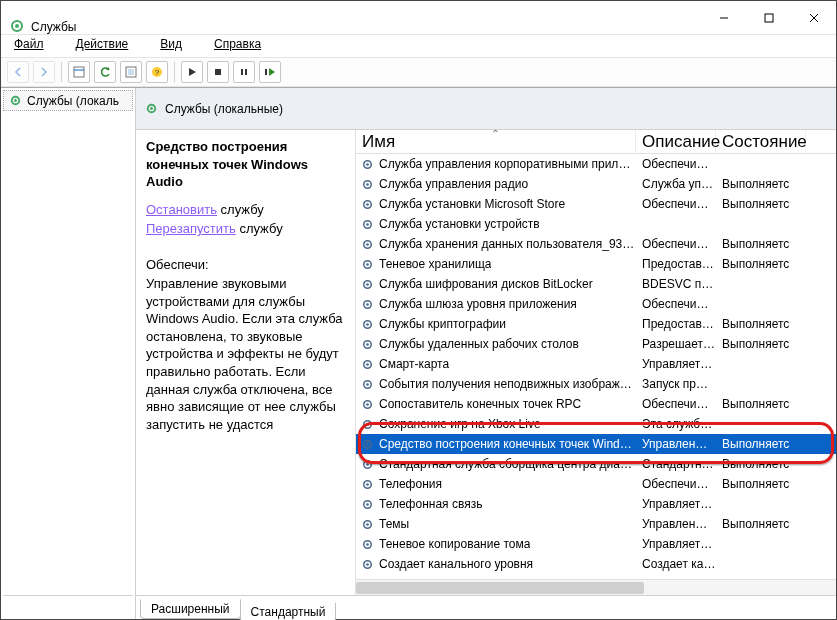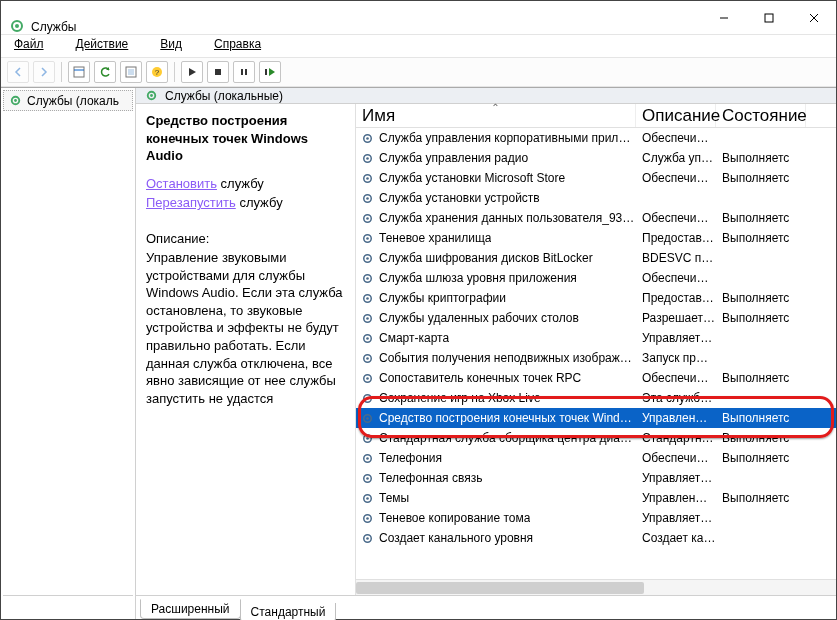--- a/index.html
+++ b/index.html
@@ -23,21 +23,21 @@
   .tbtn.disabled { opacity: .45; }
   .tsep { width: 1px; height: 20px; background: #d0d0d0; margin: 0 2px; }
 
   .client { flex: 1; display: flex; border-top: 1px solid #aaa; min-height: 0; }
 
   .leftpanel { width: 135px; border-right: 1px solid #d0d0d0; background: #fff; padding: 2px; display: flex; flex-direction: column; }
   .leftpanel .tree-item { display: flex; align-items: center; gap: 4px; padding: 2px 4px; border: 1px dotted #aaa; background: #f7f7f7; white-space: nowrap; overflow: hidden; }
   .leftpanel .left-tabs { margin-top: auto; height: 22px; border-top: 1px solid #d0d0d0; }
 
   .rightpanel { flex: 1; display: flex; flex-direction: column; min-width: 0; }
-  .header-band { height: 16px; background: #eceff3; border-bottom: 1px solid #d0d0d0; display: flex; align-items: center; padding: 0 8px; gap: 6px; }
+  .header-band { height: 42px; background: #eceff3; border-bottom: 1px solid #d0d0d0; display: flex; align-items: center; padding: 0 8px; gap: 6px; }
 
   .content { flex: 1; display: flex; min-height: 0; }
   .desc-col { width: 220px; border-right: 1px solid #e0e0e0; padding: 8px 10px; font-size: 13px; line-height: 1.35; }
   .desc-col .svc-title { font-weight: bold; margin-bottom: 10px; }
   .desc-col .action-line { margin-bottom: 2px; }
   .desc-col a { color: #8b5cf6; text-decoration: underline; cursor: pointer; }
   .desc-col .desc-h { margin-top: 18px; margin-bottom: 2px; }
 
   .list-col { flex: 1; display: flex; flex-direction: column; min-width: 0; position: relative; }
   .list-header { display: flex; height: 24px; border-bottom: 1px solid #e0e0e0; background: #fff; font-size: 17px; }
@@ -187,21 +187,21 @@
       <div class="content">
 
         <div class="desc-col">
           <div class="svc-title">Средство построения конечных точек Windows Audio</div>
           <div class="action-line">
             <a>Остановить</a><span> службу</span>
           </div>
           <div class="action-line">
             <a>Перезапустить</a><span> службу</span>
           </div>
-          <div class="desc-h">Описание:</div>
+          <div class="desc-h">Обеспечи:</div>
           <div>Управление звуковыми устройствами для службы Windows Audio.  Если эта служба остановлена, то звуковые устройства и эффекты не будут правильно работать.  Если данная служба отключена, все явно зависящие от нее службы запустить не удастся</div>
         </div>
 
         <div class="list-col">
           <div class="list-header">
             <div class="hcell sort" style="width:280px">
                 <span>Имя</span>
               </div>
             <div class="hcell" style="width:80px">
                 <span>Описание</span>

